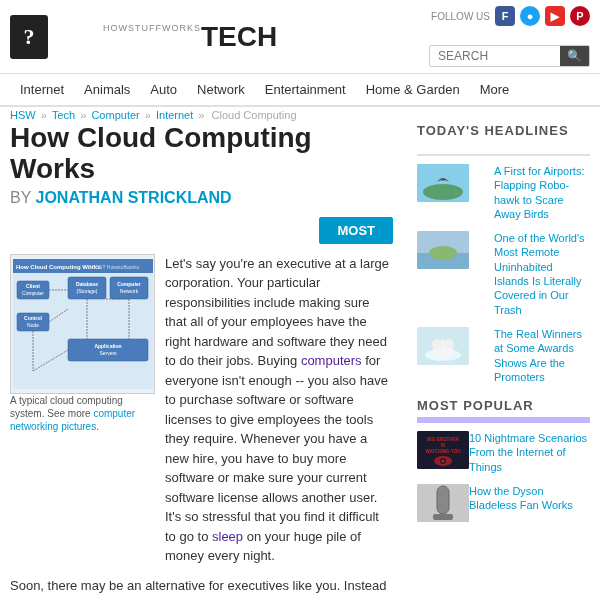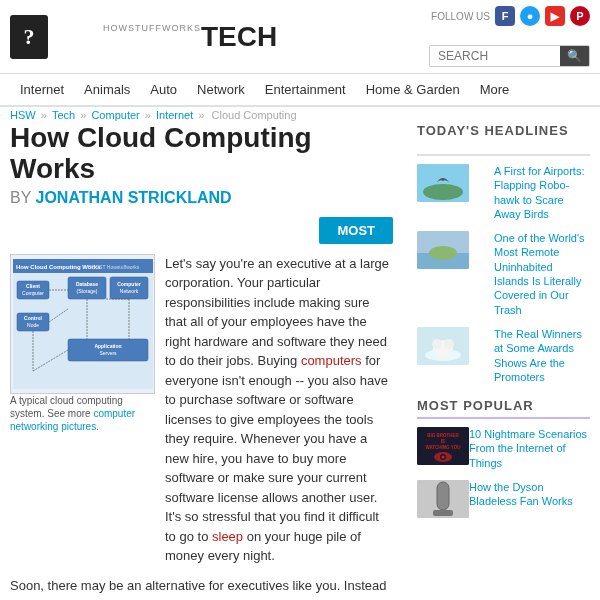--- a/index.html
+++ b/index.html
@@ -40,39 +40,39 @@
     #next-btn { background: #0099cc; color: #fff; border: none; padding: 6px 18px; font-size: 13px; font-weight: bold; cursor: pointer; border-radius: 2px; }
 
     
     #article-body { display: flex; gap: 10px; margin-bottom: 10px; }
     #article-image-section { flex: 0 0 145px; }
     #cloud-diagram { width: 145px; height: 140px; background: #e8f0f8; border: 1px solid #ccc; position: relative; overflow: hidden; display: flex; align-items: center; justify-content: center; }
     #image-caption { font-size: 10px; color: #555; margin-top: 0; line-height: 1.3; }
     #image-caption a { color: #0099cc; }
 
     #article-text { flex: 1; font-size: 13px; line-height: 1.5; color: #333; }
-    #article-text a { color: #b91c1c; text-decoration: none; }
+    #article-text a { color: #4c1d95; text-decoration: none; }
     #article-text strong { font-weight: normal; }
 
     #article-continuation { font-size: 13px; line-height: 1.6; color: #333; margin-top: 6px; }
     #article-continuation p { margin-bottom: 8px; }
 
     
     #sidebar { width: 185px; flex-shrink: 0; padding-left: 12px; }
     #today-headlines { margin-bottom: 14px; }
     #today-title { font-size: 13px; font-weight: bold; color: #555; text-transform: uppercase; letter-spacing: 1px; border-bottom: 2px solid #e0e0e0; padding-bottom: 16px; margin-bottom: 8px; }
     .headline-item { display: flex; gap: 25px; margin-bottom: 10px; align-items: flex-start; }
     .headline-thumb { width: 52px; height: 38px; flex-shrink: 0; border-radius: 2px; overflow: hidden; }
     .thumb-bird { background: linear-gradient(135deg, #87CEEB 0%, #4a8fa8 100%); }
     .thumb-island { background: linear-gradient(135deg, #b8d4e8 0%, #7aa8c0 50%, #5d8fa0 100%); }
     .thumb-polar { background: linear-gradient(135deg, #d0e8f0 0%, #a0c8e0 50%, #f0f0f0 100%); }
     .headline-text { font-size: 11px; color: #0099cc; line-height: 1.3; cursor: pointer; }
 
     #most-popular { }
-    #popular-title { font-size: 13px; font-weight: bold; color: #555; text-transform: uppercase; letter-spacing: 1px; border-bottom: 2px solid #c4b5fd; padding-bottom: 4px; margin-bottom: 8px; }
+    #popular-title { font-size: 13px; font-weight: bold; color: #555; text-transform: uppercase; letter-spacing: 1px; border-bottom: 6px solid #c4b5fd; padding-bottom: 4px; margin-bottom: 8px; }
     .popular-item { display: flex; margin-bottom: 10px; align-items: flex-start; }
     .thumb-bigbro { background: #1a1a2e; display: flex; align-items: center; justify-content: center; }
     .thumb-dyson { background: linear-gradient(135deg, #d0d0d0 0%, #a0a0a0 100%); }
     .popular-text { font-size: 11px; color: #0099cc; line-height: 1.3; cursor: pointer; }
 
     
     #page-wrapper { display: flex; flex-direction: column; }
     #content-wrapper { display: flex; padding: 0 10px; gap: 12px; }
     #left-col { flex: 1; }
   </style>

